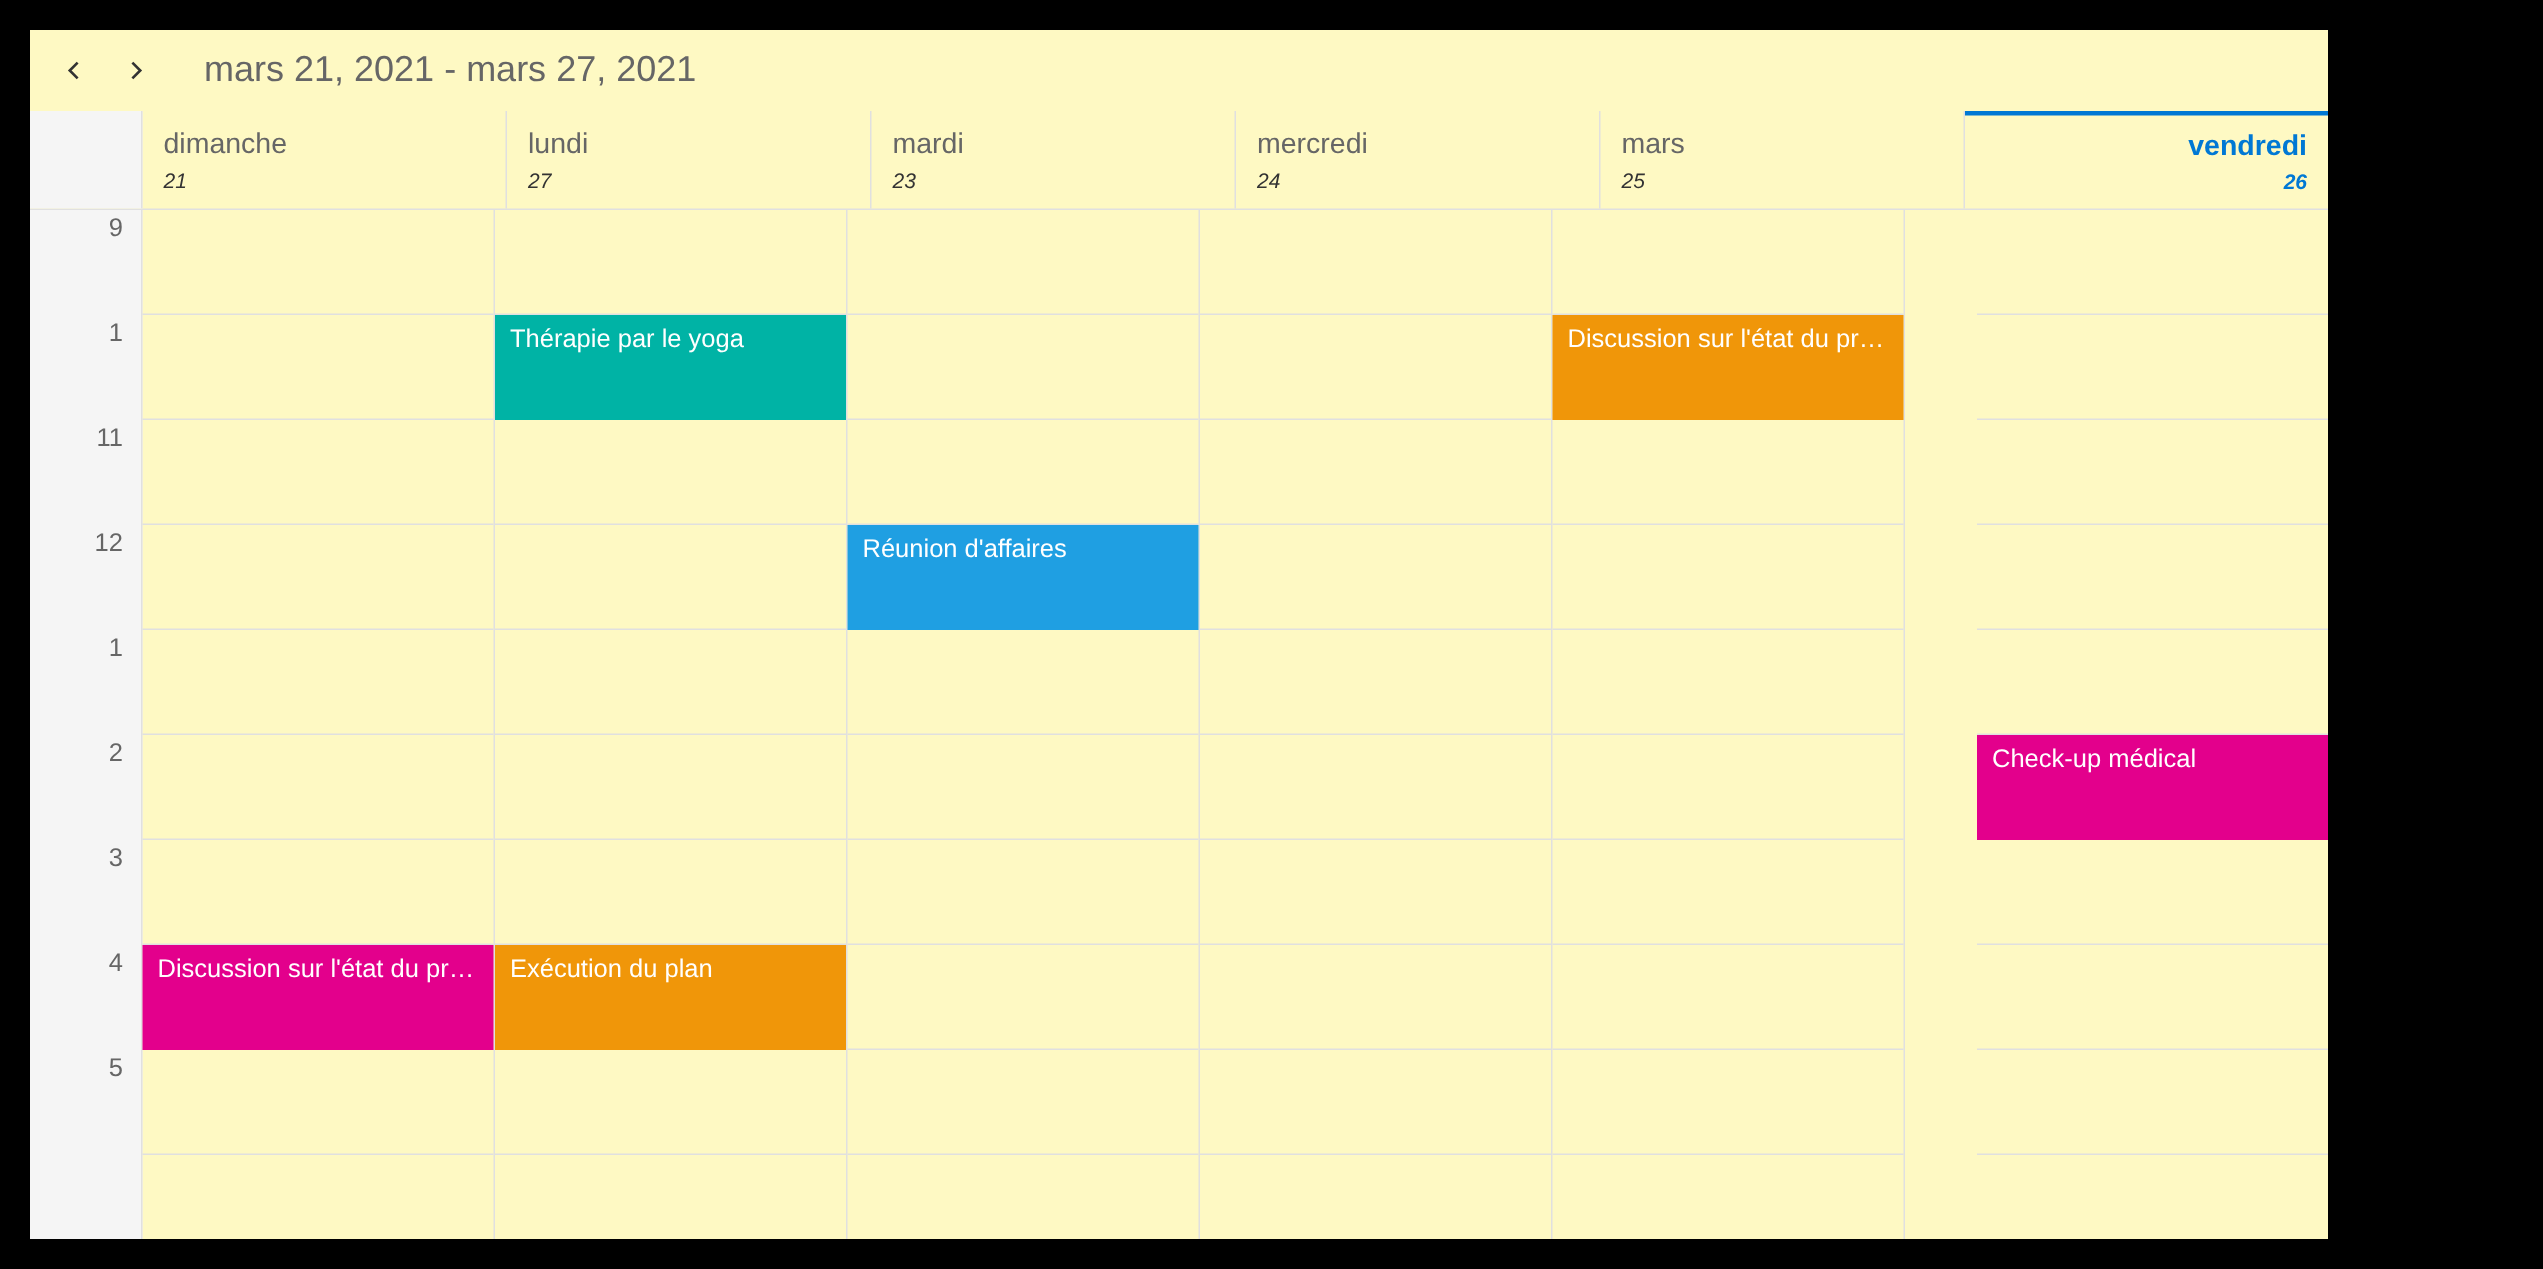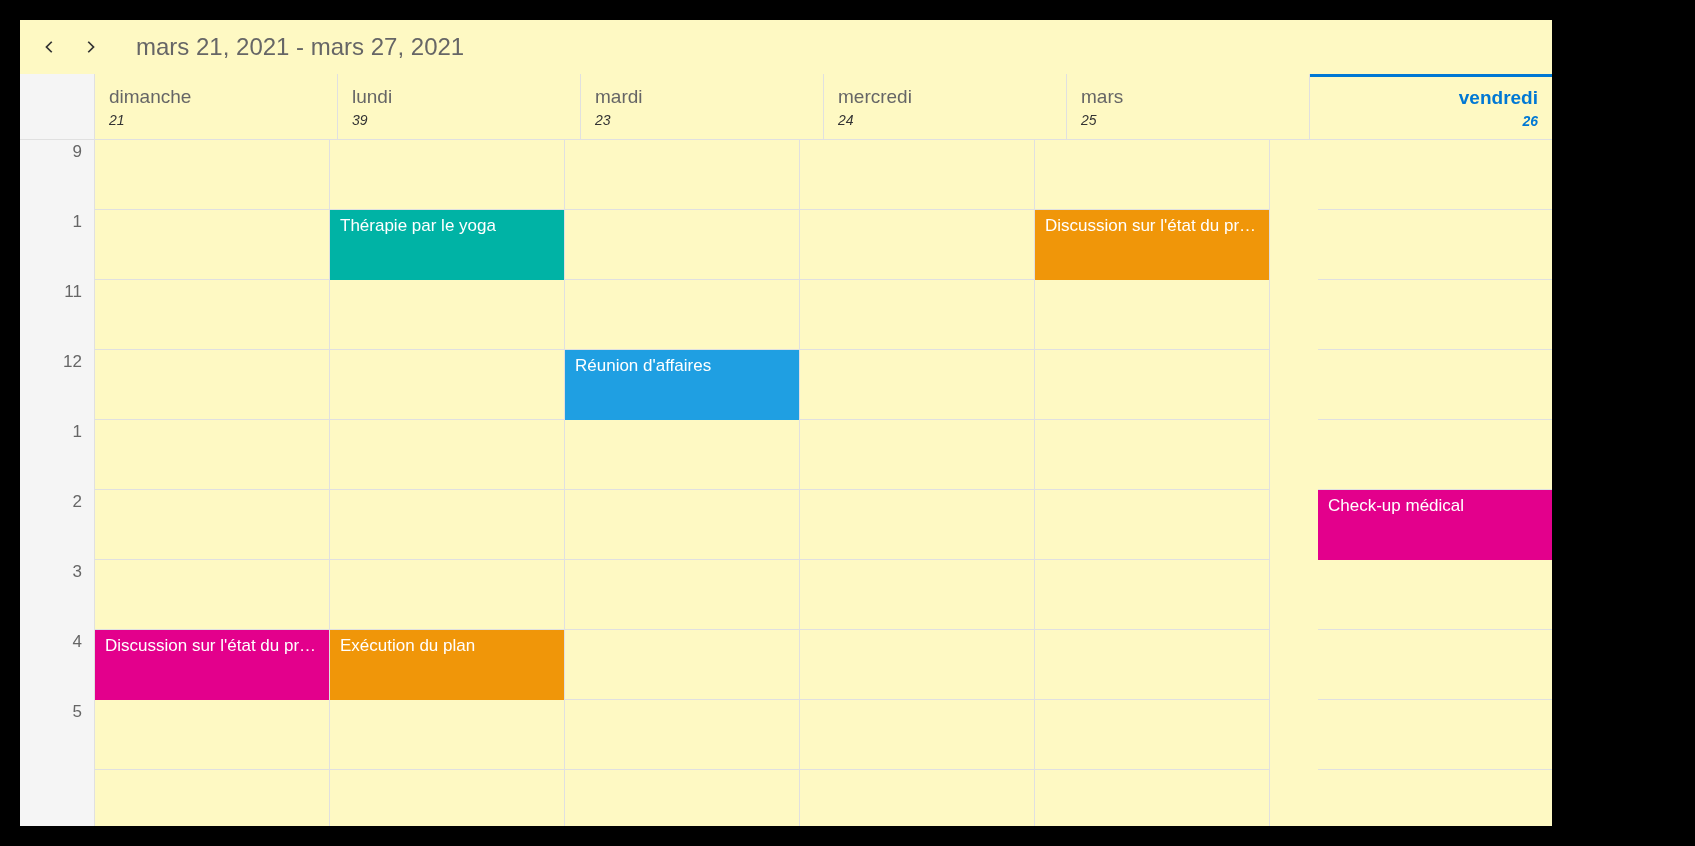--- a/index.html
+++ b/index.html
@@ -149,21 +149,21 @@
   </div>
 
   <div class="day-headers">
     <div class="time-gutter-header"></div>
   <div class="day-header">
         <div class="day-name">dimanche</div>
         <div class="day-num">21</div>
       </div>
       <div class="day-header">
         <div class="day-name">lundi</div>
-        <div class="day-num">39</div>
+        <div class="day-num">27</div>
       </div>
       <div class="day-header">
         <div class="day-name">mardi</div>
         <div class="day-num">23</div>
       </div>
       <div class="day-header">
         <div class="day-name">mercredi</div>
         <div class="day-num">24</div>
       </div>
       <div class="day-header">

